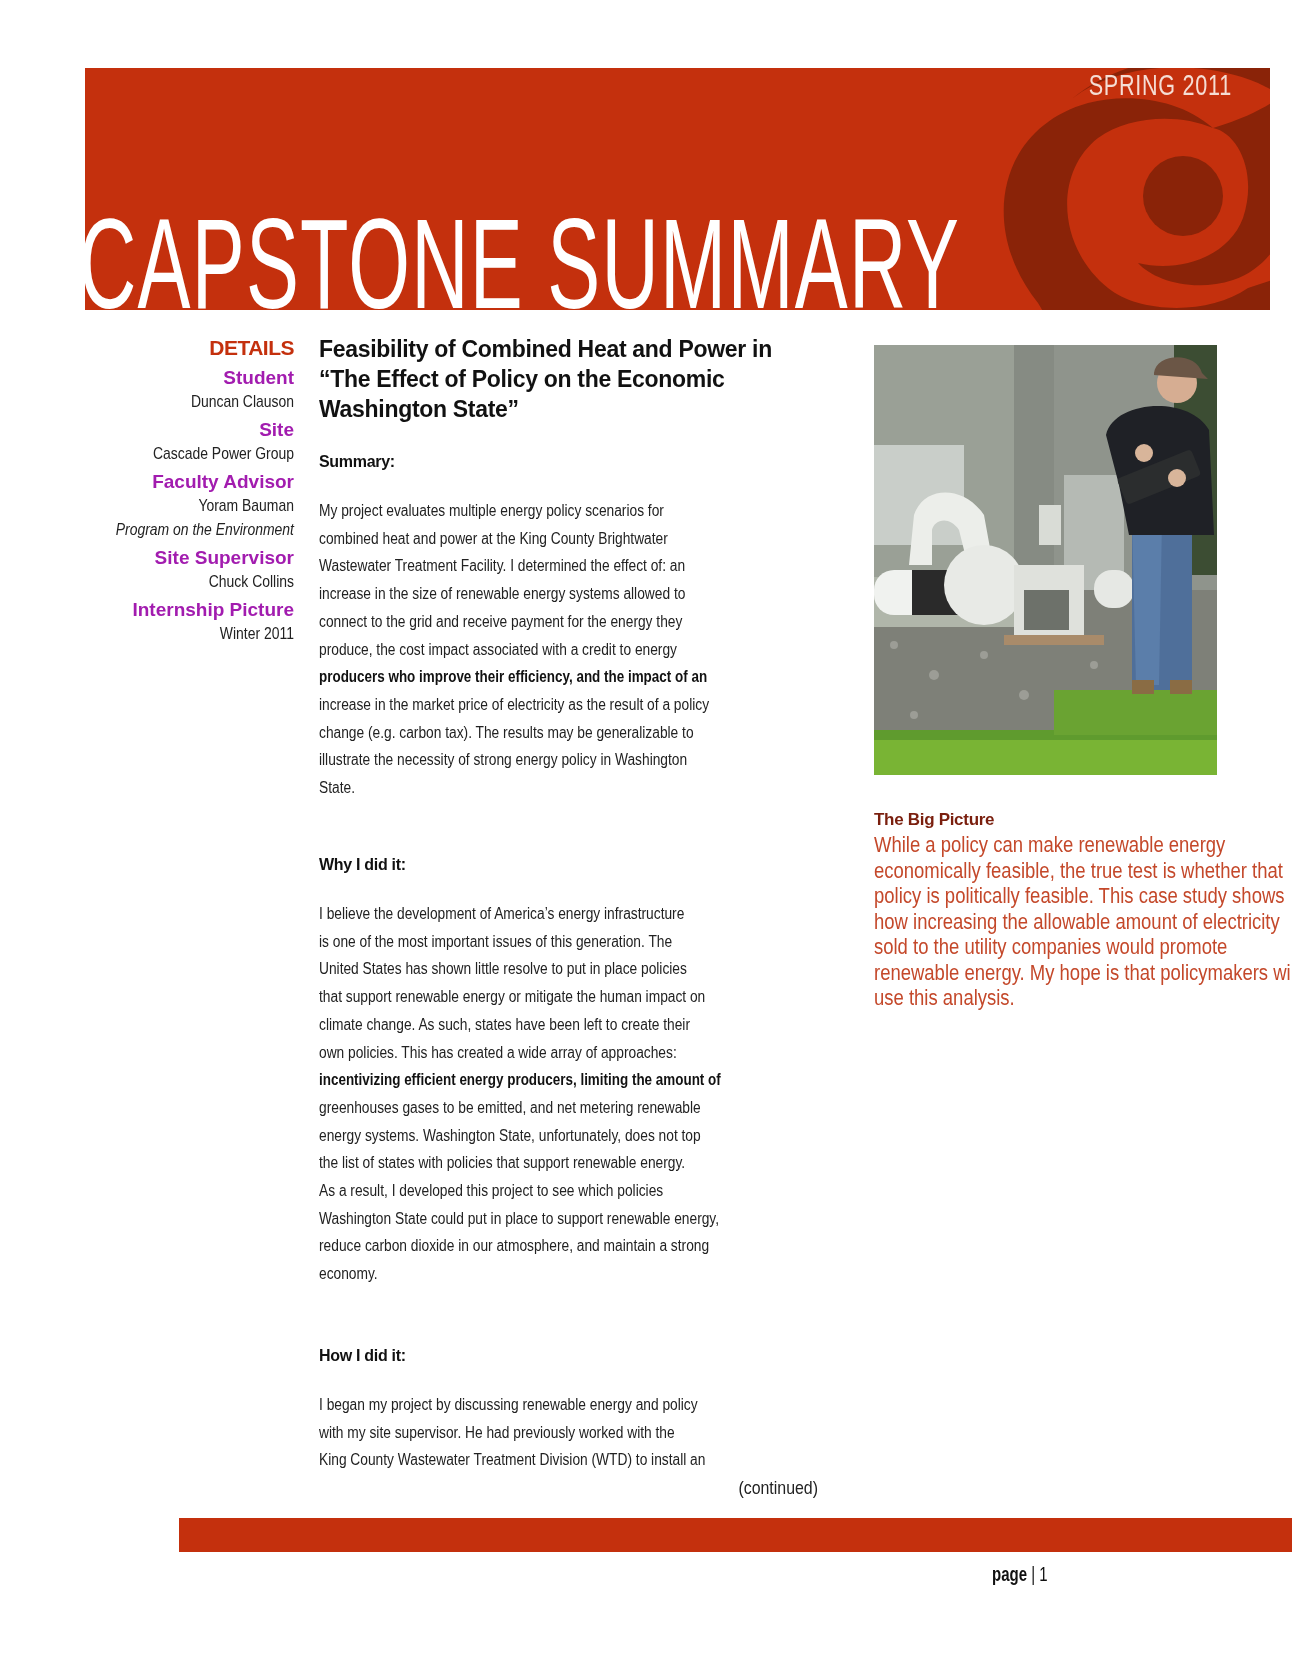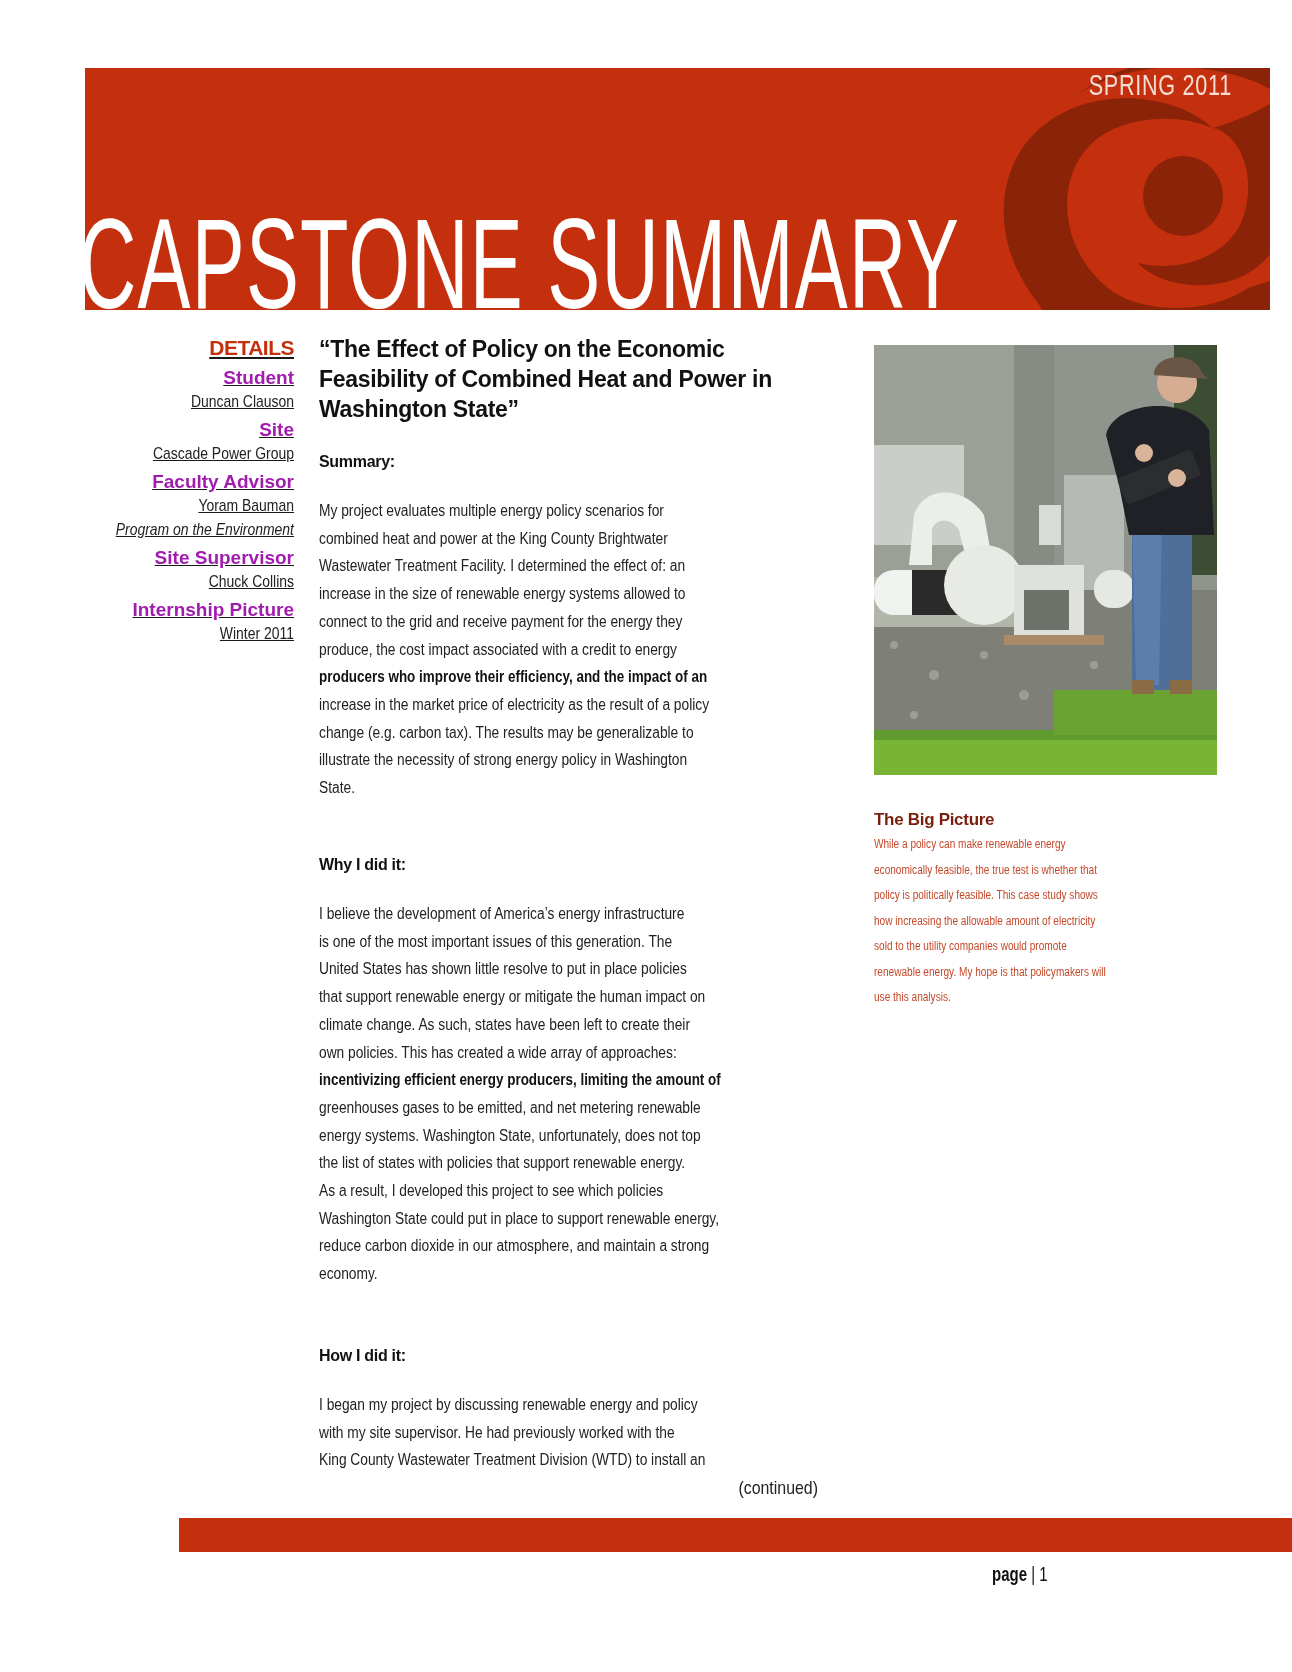--- a/index.html
+++ b/index.html
@@ -13,21 +13,21 @@
   .season { position: absolute; right: 38px; top: 0px; color: #f5ddd4;
             font-family: "Liberation Sans Narrow", "Liberation Sans", sans-serif;
             font-size: 30px; font-weight: normal; letter-spacing: 1px;
             transform: scaleX(0.72); transform-origin: right top; line-height: 34px; }
   .banner-title { position: absolute; left: -6px; bottom: -18px; color: #ffffff;
             font-family: "Liberation Sans", sans-serif; font-size: 128px; font-weight: normal;
             line-height: 128px; letter-spacing: 2px; white-space: nowrap;
             transform: scaleX(0.62); transform-origin: left bottom; }
 
   
-  .sidebar { position: absolute; left: 60px; top: 334px; width: 234px; text-align: right; text-decoration: underline; }
+  .sidebar { position: absolute; left: 60px; top: 334px; width: 234px; text-align: right; }
   .sidebar-heading { color: #c4300d; font-weight: bold; font-size: 21px; line-height: 28px;
                      letter-spacing: -0.5px; }
   .detail-label { font-weight: bold; font-size: 19px; line-height: 24px; margin-top: 4px; color: #a21caf; }
   .detail-value { font-family: "Liberation Sans", sans-serif; font-size: 17px; line-height: 24px;
                   color: #222; transform: scaleX(0.82); transform-origin: right center; white-space: nowrap; }
   .detail-value.italic { font-style: italic; }
 
   
   .main { position: absolute; left: 319px; top: 334px; width: 530px; }
   .doc-title { font-weight: bold; font-size: 23px; line-height: 30px; color: #111; margin: 0;
@@ -43,21 +43,21 @@
 
   
   .photo { position: absolute; left: 874px; top: 345px; width: 343px; height: 430px; overflow: hidden;
            background: #8d918a; }
   .photo svg { display: block; }
 
   
   .caption { position: absolute; left: 874px; top: 795px; width: 360px; margin-top: 13px; }
   .caption-title { color: #7a1f0e; font-weight: bold; font-size: 17px; line-height: 24px;
                    letter-spacing: -0.3px; }
-  .caption-body { color: #c4482a; font-size: 12px; line-height: 25.5px; white-space: nowrap; }
+  .caption-body { color: #c4482a; font-size: 22px; line-height: 25.5px; white-space: nowrap; }
   .caption-body .ln { display: block; transform: scaleX(0.84); transform-origin: left center; }
 
   
   .footer-bar { position: absolute; left: 179px; top: 1518px; width: 1113px; height: 34px; background: #c4300d; }
   .page-num { position: absolute; left: 992px; top: 1563px; font-size: 20px; color: #111; white-space: nowrap;
               transform: scaleX(0.75); transform-origin: left center; }
   .page-num .lbl { font-weight: bold; }
 </style>
 </head>
 <body>
@@ -88,22 +88,22 @@
 
   <div class="detail-label">Site Supervisor</div>
   <div class="detail-value">Chuck Collins</div>
 
   <div class="detail-label">Internship Picture</div>
   <div class="detail-value">Winter 2011</div>
 </div>
 
 <div class="main">
   <h1 class="doc-title">
+    <span style="display:block">Feasibility of Combined Heat and Power in</span>
     <span style="display:block">“The Effect of Policy on the Economic</span>
-    <span style="display:block">Feasibility of Combined Heat and Power in</span>
     <span style="display:block">Washington State”</span>
   </h1>
 
   <div class="section-heading" style="top:115px">Summary:</div>
   <div class="body-text" style="top:163px">
       <span class="ln">My project evaluates multiple energy policy scenarios for</span>
       <span class="ln">combined heat and power at the King County Brightwater</span>
       <span class="ln">Wastewater Treatment Facility. I determined the effect of: an</span>
       <span class="ln">increase in the size of renewable energy systems allowed to</span>
       <span class="ln">connect to the grid and receive payment for the energy they</span>

